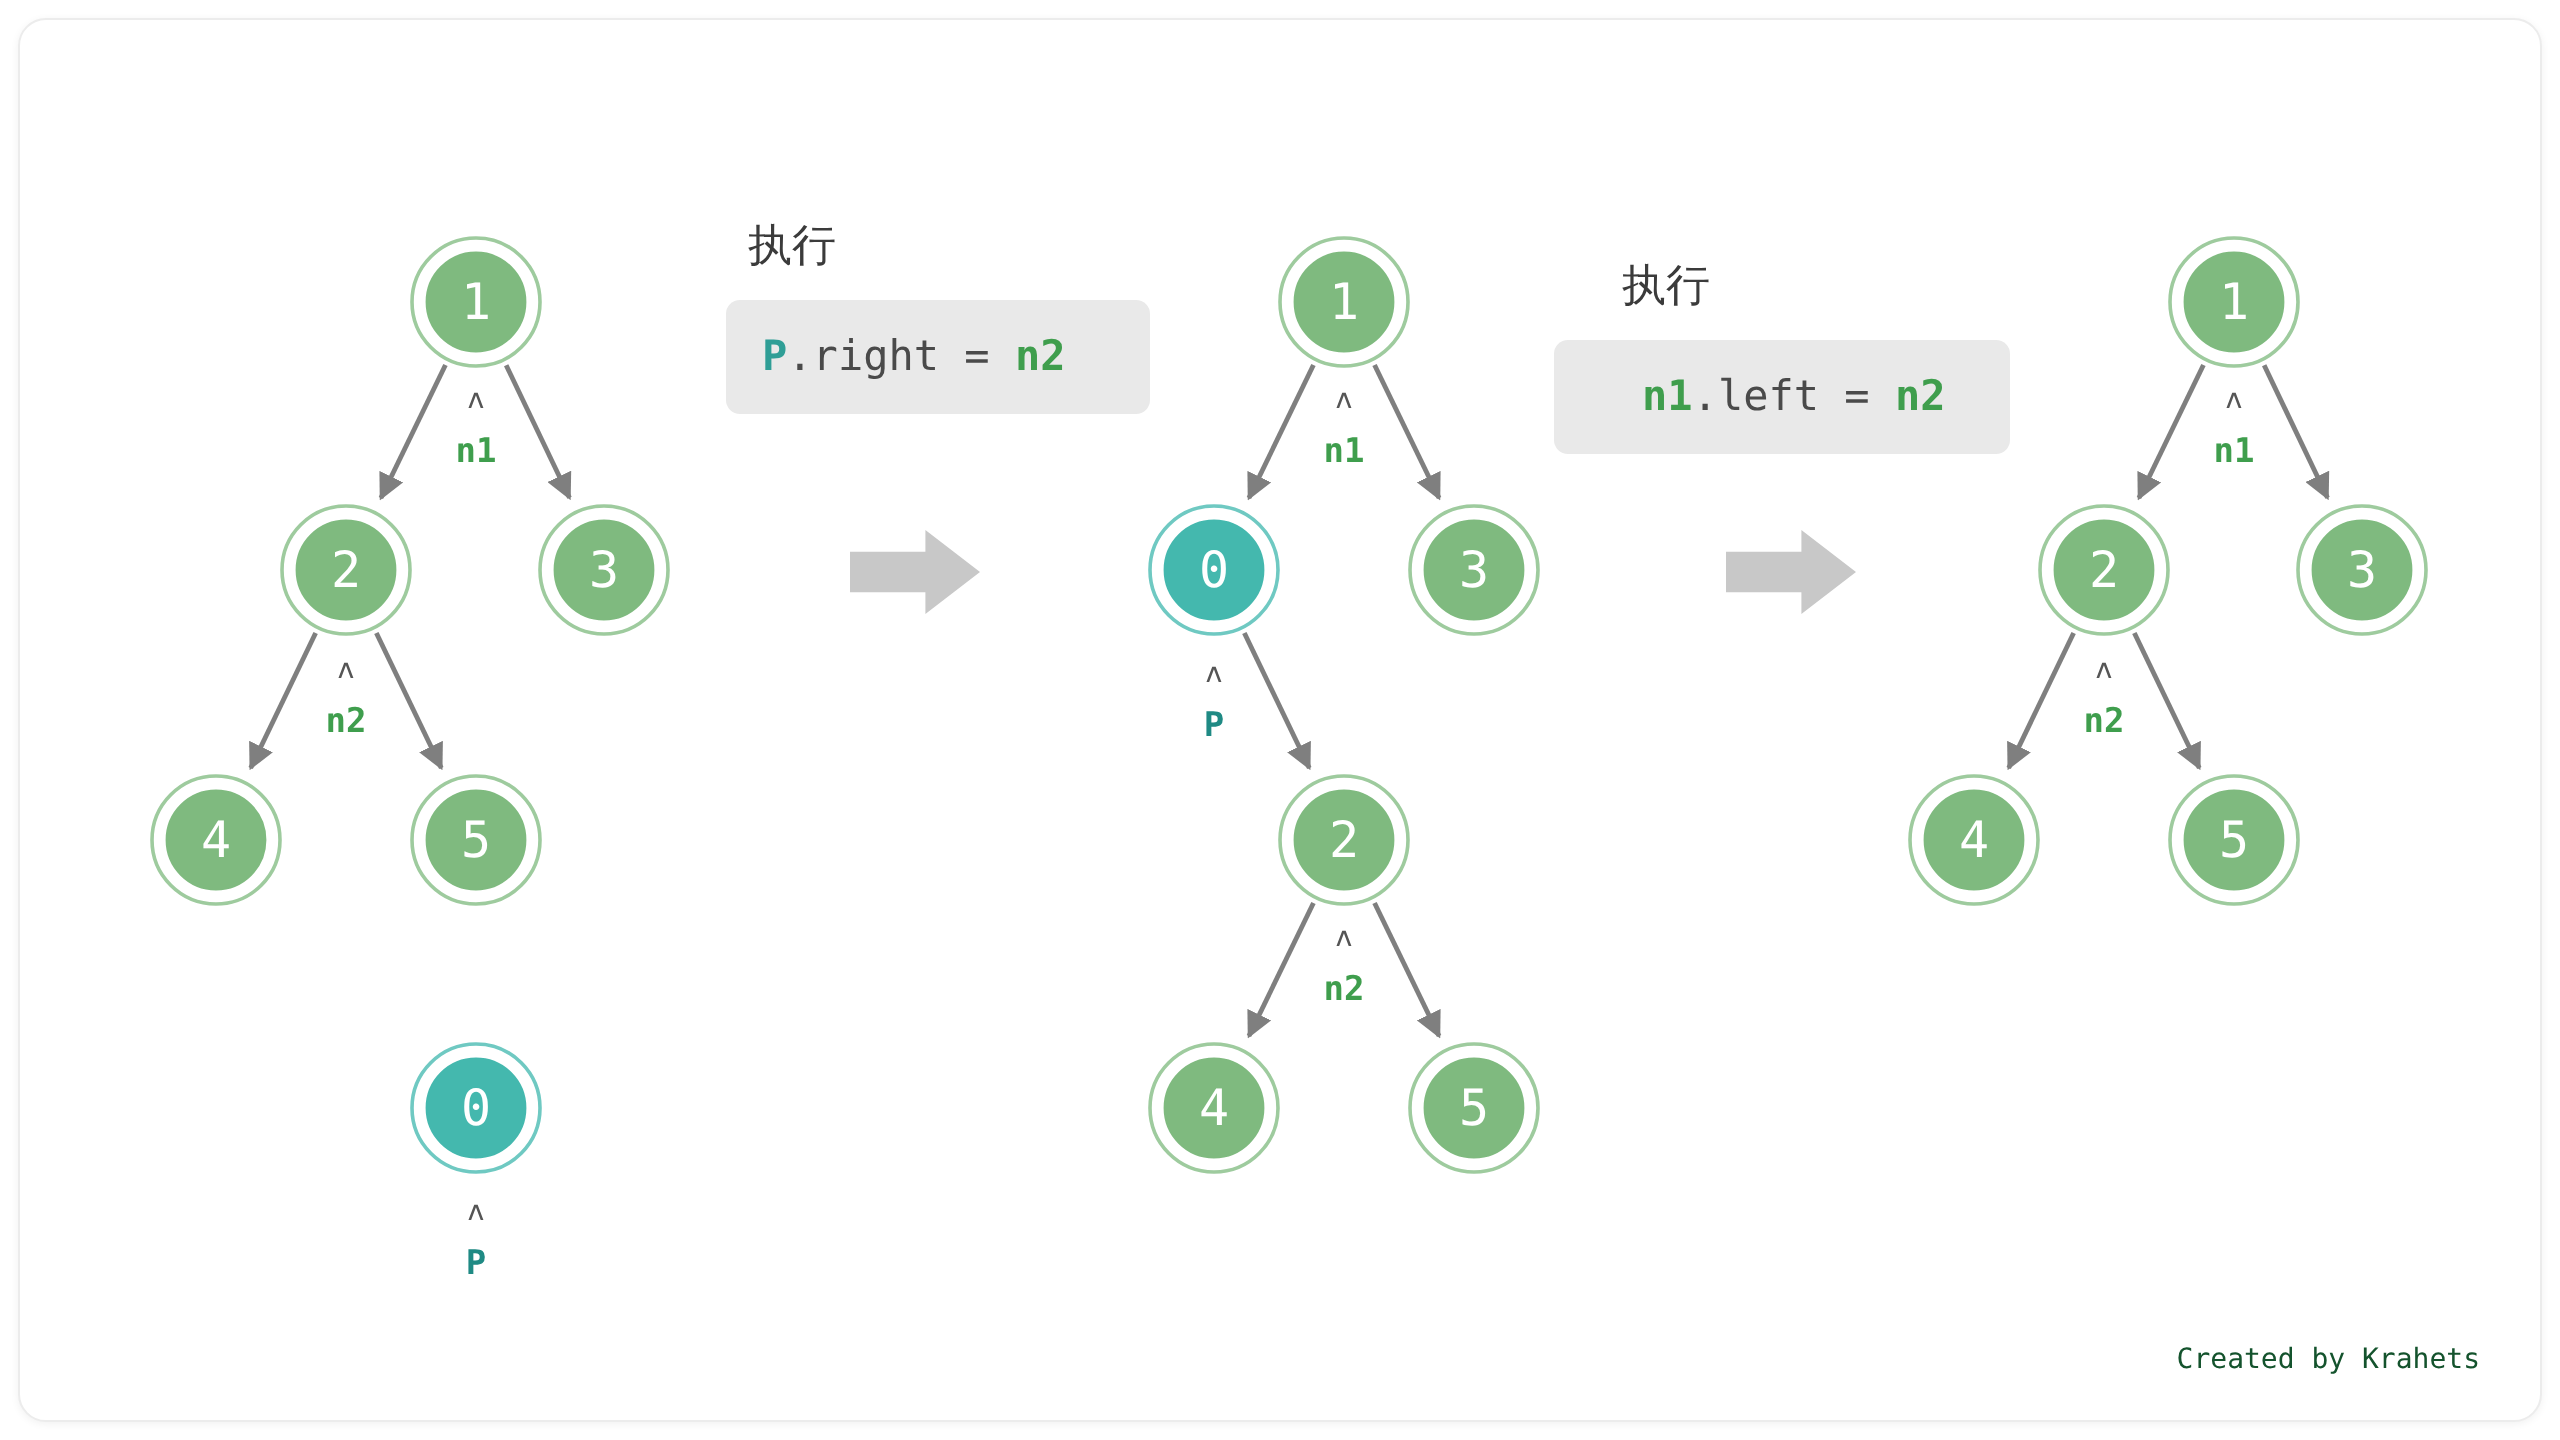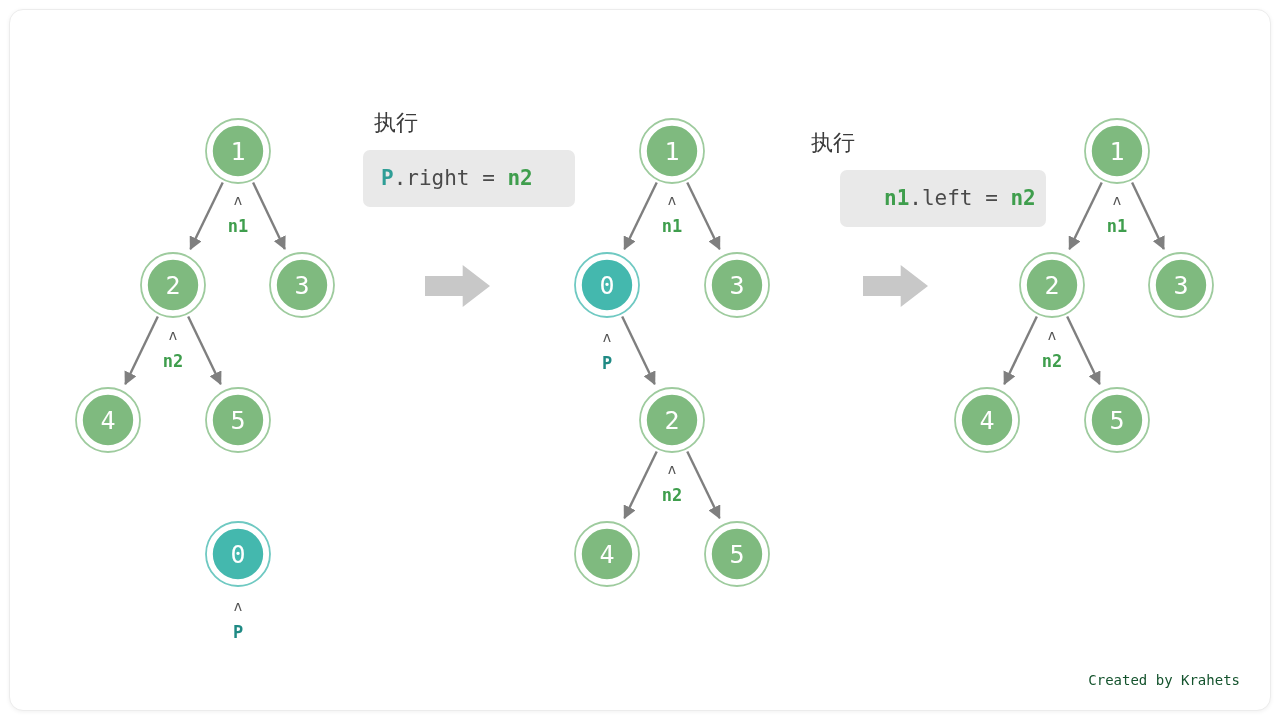--- a/index.html
+++ b/index.html
@@ -215,17 +215,17 @@
         <text x="1042" y="351" text-anchor="middle" dominant-baseline="central" class="ptr-label green">n2</text>
       </g>
   </svg>
 
   <div id="exec-layer">
       <div class="exec-label" style="left: 364px; top: 98px;">执行</div>
       <div class="exec-label" style="left: 801px; top: 118px;">执行</div>
     </div>
   <div id="code-layer">
       <div class="code-box" style="left: 353px; top: 140px; width: 212px;"><div><span class="id-teal">P</span><span class="plain">.right = </span><span class="id-green">n2</span></div></div>
-      <div class="code-box" style="left: 830px; top: 160px; width: 206px; padding-left: 44px;"><div><span class="id-green">n1</span><span class="plain">.left = </span><span class="id-green">n2</span></div></div>
+      <div class="code-box" style="left: 767px; top: 160px; width: 228px; padding-left: 44px;"><div><span class="id-green">n1</span><span class="plain">.left = </span><span class="id-green">n2</span></div></div>
     </div>
 
   <div class="credit">Created by Krahets</div>
 </div>
 
 </body></html>

